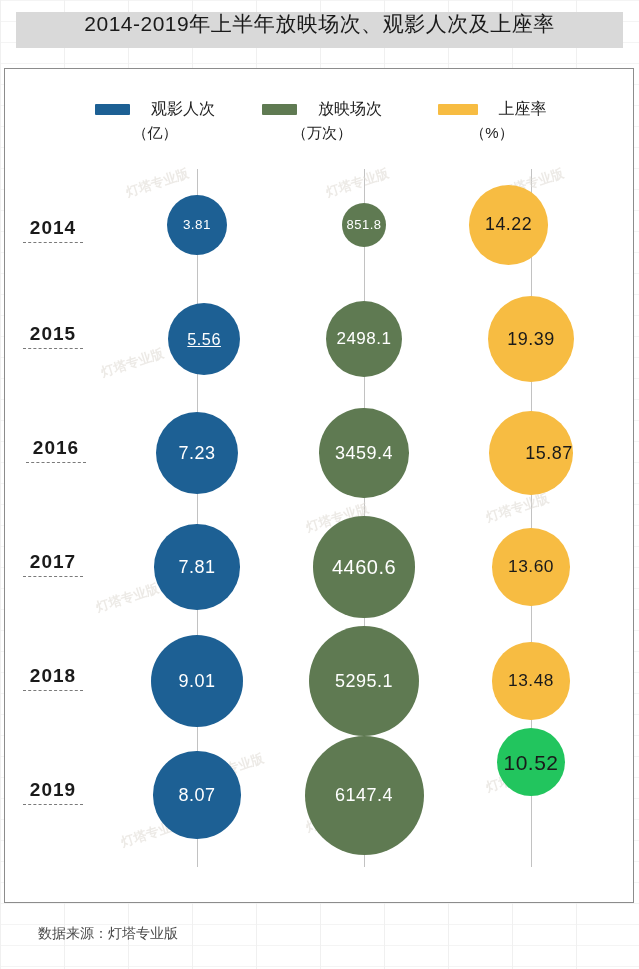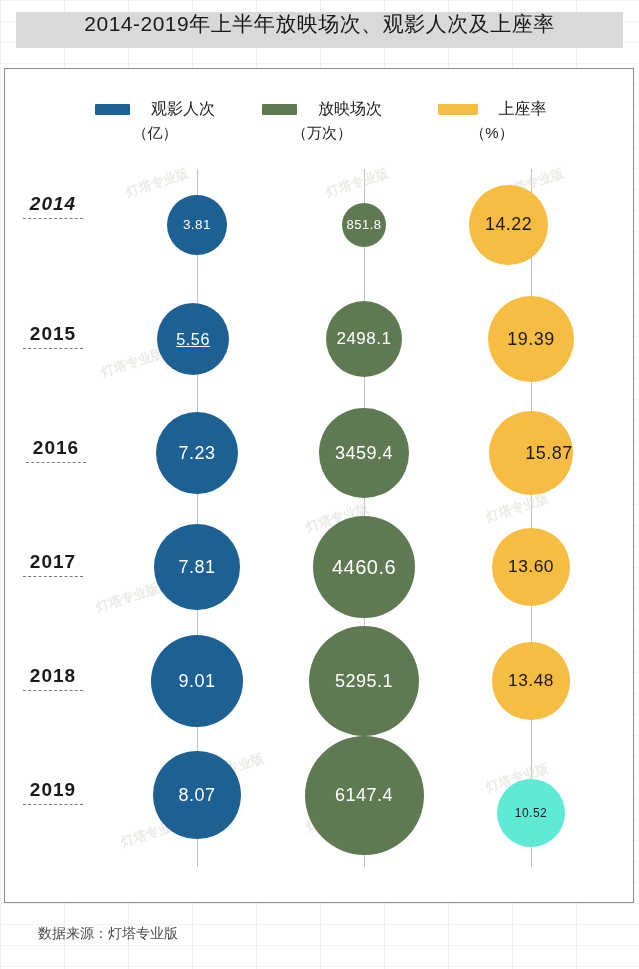--- a/index.html
+++ b/index.html
@@ -101,21 +101,21 @@
     <div class="legend-item" style="left: 427px; width: 120px;">
       <div class="legend-row">
         <span class="legend-swatch" style="background: rgb(247, 188, 66);"></span>
         <span class="legend-name">上座率</span>
       </div>
       <div class="legend-unit">（%）</div>
     </div>
     <div class="guide" style="left: 192px;"></div>
     <div class="guide" style="left: 359px;"></div>
     <div class="guide" style="left: 526px;"></div>
-    <div class="year-label" style="left: 5px; top: 124px; font-style: italic;">
+    <div class="year-label" style="left: 5px; top: 148px;">
       <div class="year-text">2014</div>
       <div class="year-rule"></div>
     </div>
     <div class="year-label" style="left: 5px; top: 254px;">
       <div class="year-text">2015</div>
       <div class="year-rule"></div>
     </div>
     <div class="year-label" style="left: 8px; top: 368px;">
       <div class="year-text">2016</div>
       <div class="year-rule"></div>
@@ -128,21 +128,21 @@
       <div class="year-text">2018</div>
       <div class="year-rule"></div>
     </div>
     <div class="year-label" style="left: 5px; top: 710px;">
       <div class="year-text">2019</div>
       <div class="year-rule"></div>
     </div>
     <div class="bubble" style="width: 59.8257px; height: 59.8257px; left: 162.087px; top: 126.087px; background: rgb(29, 96, 148); color: rgb(255, 255, 255); font-size: 13.4608px;">
       <span>3.81</span>
     </div>
-    <div class="bubble" style="width: 72.2708px; height: 72.2708px; left: 152px; top: 233.865px; background: rgb(29, 96, 148); color: rgb(255, 255, 255); font-size: 16.2609px; text-decoration: underline;">
+    <div class="bubble" style="width: 72.2708px; height: 72.2708px; left: 163px; top: 233.865px; background: rgb(29, 96, 148); color: rgb(255, 255, 255); font-size: 16.2609px; text-decoration: underline;">
       <span>5.56</span>
     </div>
     <div class="bubble" style="width: 82.4128px; height: 82.4128px; left: 150.794px; top: 342.794px; background: rgb(29, 96, 148); color: rgb(255, 255, 255); font-size: 18px;">
       <span>7.23</span>
     </div>
     <div class="bubble" style="width: 85.6547px; height: 85.6547px; left: 149.173px; top: 455.173px; background: rgb(29, 96, 148); color: rgb(255, 255, 255); font-size: 18px;">
       <span>7.81</span>
     </div>
     <div class="bubble" style="width: 92px; height: 92px; left: 146px; top: 566px; background: rgb(29, 96, 148); color: rgb(255, 255, 255); font-size: 18px;">
       <span>9.01</span>
@@ -176,21 +176,21 @@
     </div>
     <div class="bubble" style="width: 83.6605px; height: 83.6605px; left: 484.17px; top: 342.17px; background: rgb(247, 188, 66); color: rgb(26, 26, 26); font-size: 18px; justify-content: flex-end;">
       <span>15.87</span>
     </div>
     <div class="bubble" style="width: 77.4464px; height: 77.4464px; left: 487.277px; top: 459.277px; background: rgb(247, 188, 66); color: rgb(26, 26, 26); font-size: 17.4254px;">
       <span>13.60</span>
     </div>
     <div class="bubble" style="width: 77.104px; height: 77.104px; left: 487.448px; top: 573.448px; background: rgb(247, 188, 66); color: rgb(26, 26, 26); font-size: 17.3484px;">
       <span>13.48</span>
     </div>
-    <div class="bubble" style="width: 68.1145px; height: 68.1145px; left: 491.943px; top: 710px; background: #5eead4; color: rgb(26, 26, 26); font-size: 12px;">
+    <div class="bubble" style="width: 68.1145px; height: 68.1145px; left: 491.943px; top: 659px; background: #22c55e; color: rgb(26, 26, 26); font-size: 21px;">
       <span>10.52</span>
     </div>
     <div class="wm" style="left: 120px; top: 105px;">灯塔专业版</div>
     <div class="wm" style="left: 320px; top: 105px;">灯塔专业版</div>
     <div class="wm" style="left: 495px; top: 105px;">灯塔专业版</div>
     <div class="wm" style="left: 95px; top: 285px;">灯塔专业版</div>
     <div class="wm" style="left: 300px; top: 440px;">灯塔专业版</div>
     <div class="wm" style="left: 480px; top: 430px;">灯塔专业版</div>
     <div class="wm" style="left: 90px; top: 520px;">灯塔专业版</div>
     <div class="wm" style="left: 195px; top: 690px;">灯塔专业版</div>

